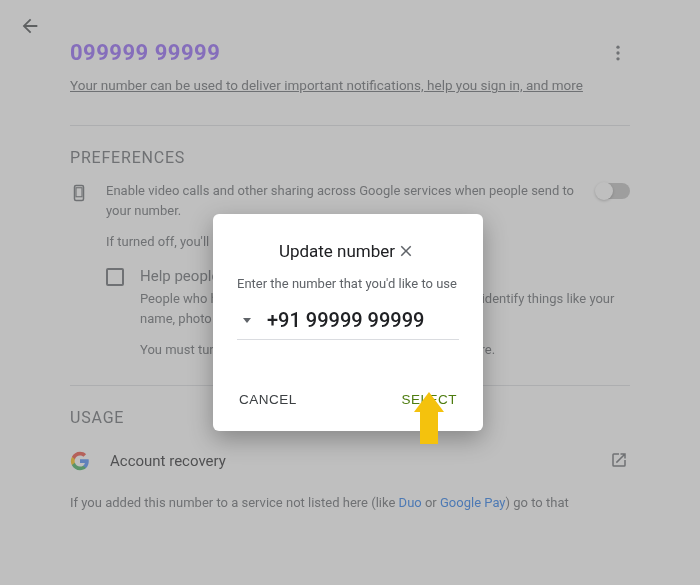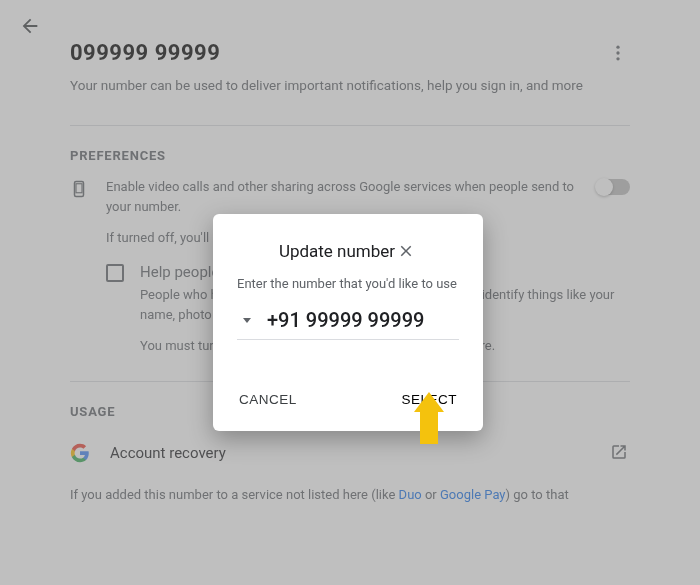--- a/index.html
+++ b/index.html
@@ -5,28 +5,28 @@
   * { box-sizing: border-box; }
   html, body { margin:0; padding:0; width:700px; height:585px; font-family: Roboto, Arial, sans-serif; overflow:hidden; background:#fff;}
   .page { width:700px; height:585px; position:relative; background:#fff; color:#202124; }
 
   .header { display:flex; align-items:center; padding:14px 16px 14px 54px; position:relative;}
   .back-btn { position:absolute; left:18px; top:14px; width:24px; height:24px; display:flex; align-items:center; justify-content:center; color:#3c4043; cursor:pointer;}
   .page-title { font-size:20px; color:#3c4043; font-weight:400;}
 
   .content { padding: 0 70px; }
   .number-row { display:flex; align-items:center; justify-content:space-between; margin-top:12px;}
-  .number { font-size:22px; font-weight:700; letter-spacing:0.5px; color:#000000;}
+  .number { font-size:22px; font-weight:700; letter-spacing:0.5px; color:#8b5cf6;}
   .menu-dots { width:24px; height:24px; display:flex; align-items:center; justify-content:center; color:#5f6368; cursor:pointer;}
-  .subtext { font-size:13.5px; color:#5f6368; line-height:1.5; margin-top:10px; }
+  .subtext { font-size:13.5px; color:#5f6368; line-height:1.5; margin-top:10px;text-decoration:underline; }
 
   .divider { border:none; border-top:1px solid #dadce0; margin:30px 0 0 0; }
   .divider.sm { margin:28px 0 0 0;}
 
-  .section-label { font-size:13px; letter-spacing:0.8px; color:#5f6368; font-weight:700; margin:22px 0 14px 0;}
+  .section-label { font-size:16px; letter-spacing:0.8px; color:#5f6368; font-weight:400; margin:22px 0 14px 0;}
 
   .pref-row { display:flex; align-items:flex-start; }
   .pref-icon { width:22px; flex:0 0 22px; margin-right:14px; margin-top:1px; color:#5f6368;}
   .pref-body { flex:1; }
   .pref-title { font-size:15px; font-weight:500; color:#202124; margin-bottom:4px;}
   .pref-desc { font-size:13px; color:#5f6368; line-height:1.5; }
   .pref-note { font-size:13px; color:#5f6368; margin-top:14px;}
   .toggle { width:34px; height:16px; background:#bdbdbd; border-radius:10px; position:relative; margin-left:16px; margin-top:2px; flex:0 0 34px;}
   .toggle-knob { position:absolute; width:18px; height:18px; background:#fff; border-radius:50%; top:-1px; left:-1px; box-shadow:0 1px 3px rgba(0,0,0,0.3);}
 
@@ -53,21 +53,21 @@
   .dlg-prompt { font-size:13px; color:#5f6368; margin-bottom:16px;}
   .input-row { display:flex; align-items:center; border-bottom:1px solid #dadce0; padding-bottom:6px; margin-bottom:48px;}
   .flag { width:22px; height:15px; margin-right:4px; position:relative; overflow:hidden;}
   .flag .s1{position:absolute;inset:0 0 66% 0;background:#ff9933;}
   .flag .s2{position:absolute;top:33%;bottom:33%;left:0;right:0;background:#fff;}
   .flag .s3{position:absolute;top:66%;bottom:0;left:0;right:0;background:#138808;}
   .dropdown-caret { width:0;height:0;border-left:4px solid transparent;border-right:4px solid transparent;border-top:5px solid #5f6368; margin-right:14px; margin-left:2px;}
   .phone-input { border:none; outline:none; font-size:20px; font-weight:500; color:#202124; flex:1; font-family:inherit; background:transparent;}
   .dlg-actions { display:flex; justify-content:space-between; gap:22px;}
   .dlg-btn { font-size:13.5px; letter-spacing:0.5px; font-weight:500; color:#3c4043; background:none; border:none; cursor:pointer; padding:4px 2px;}
-  .dlg-btn.primary { color:#000000; }
+  .dlg-btn.primary { color:#4d7c0f; }
 
   .arrow-hint { position:absolute; left:414px; top:392px; width:30px; height:52px; }
   .arrow-hint .head { width:0;height:0;border-left:15px solid transparent;border-right:15px solid transparent;border-bottom:20px solid #f4c20d;}
   .arrow-hint .stem { width:18px; height:32px; background:#f4c20d; margin:0 auto;}
 </style>
 </head>
 <body>
 
 <div class="page">
 

